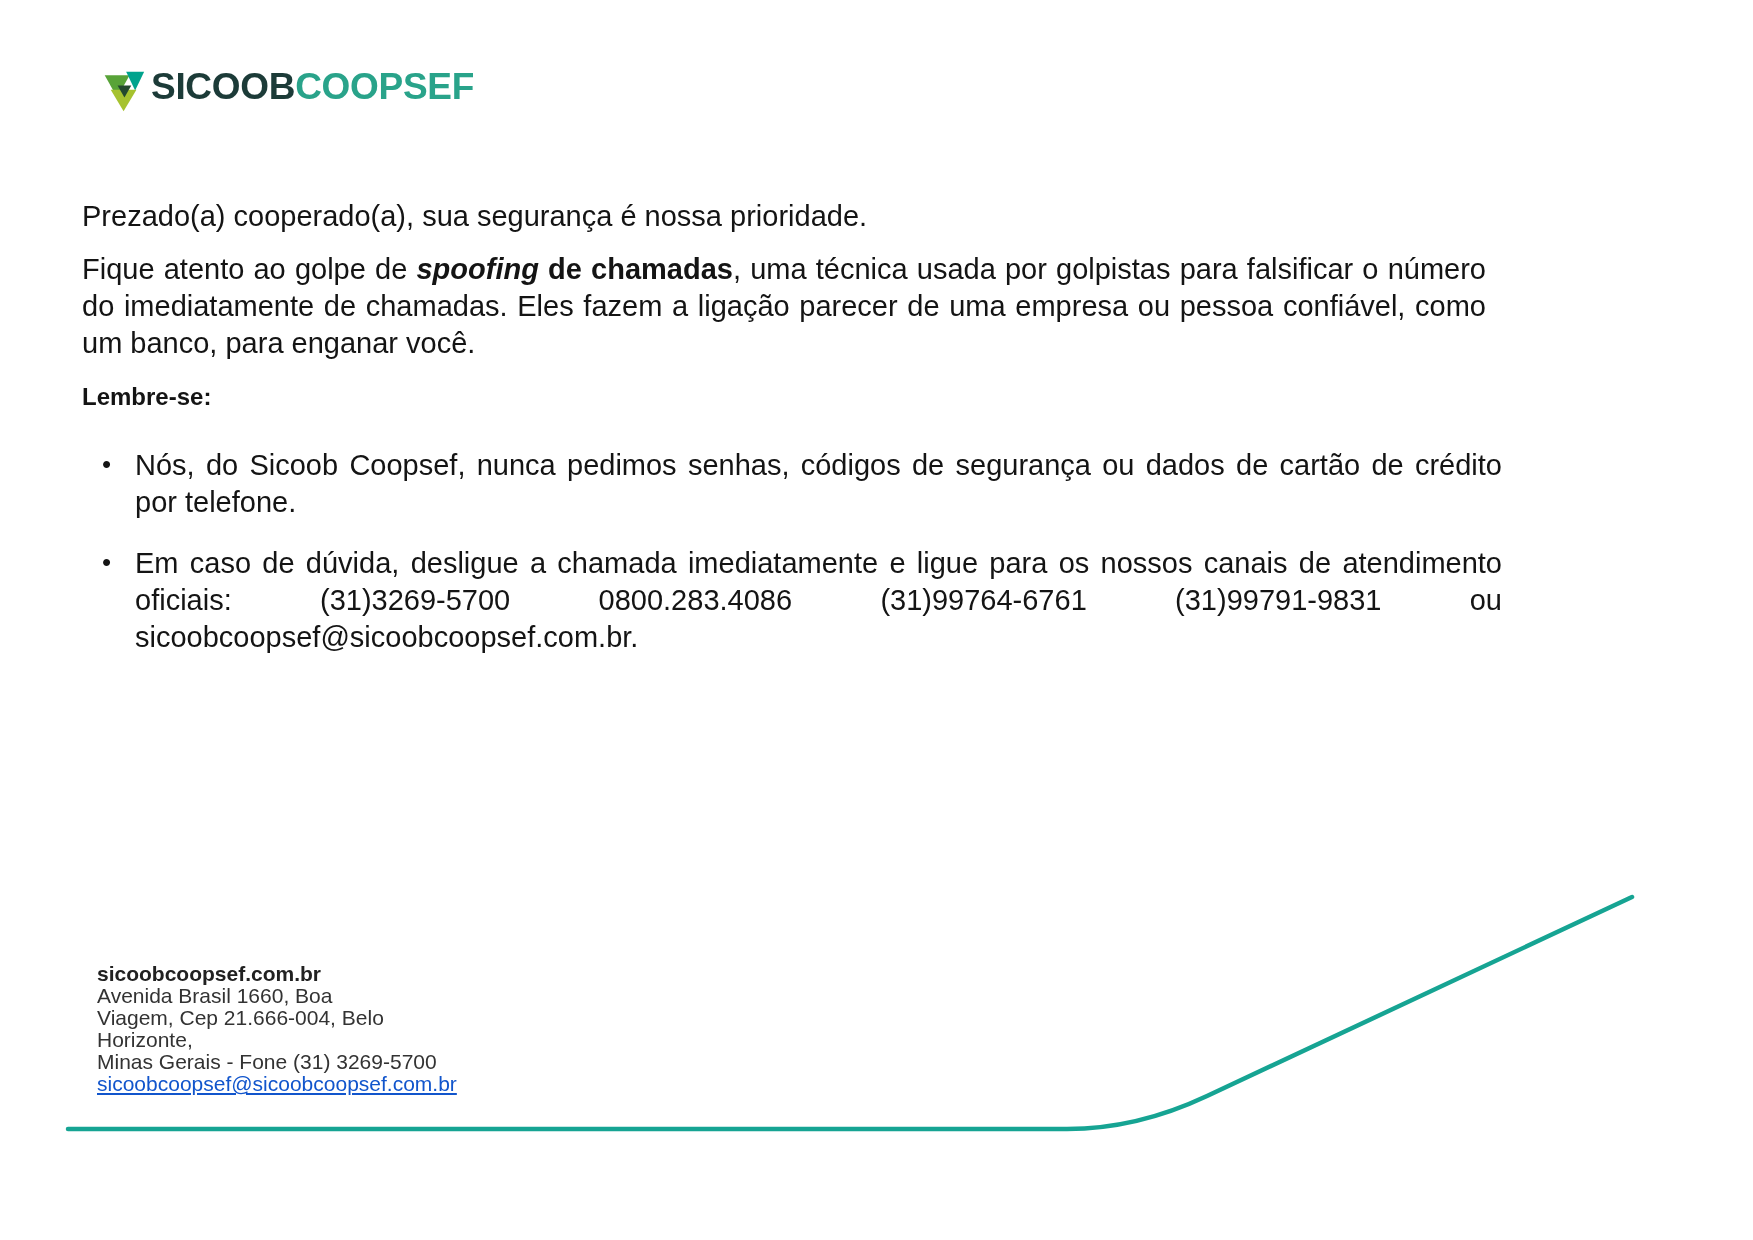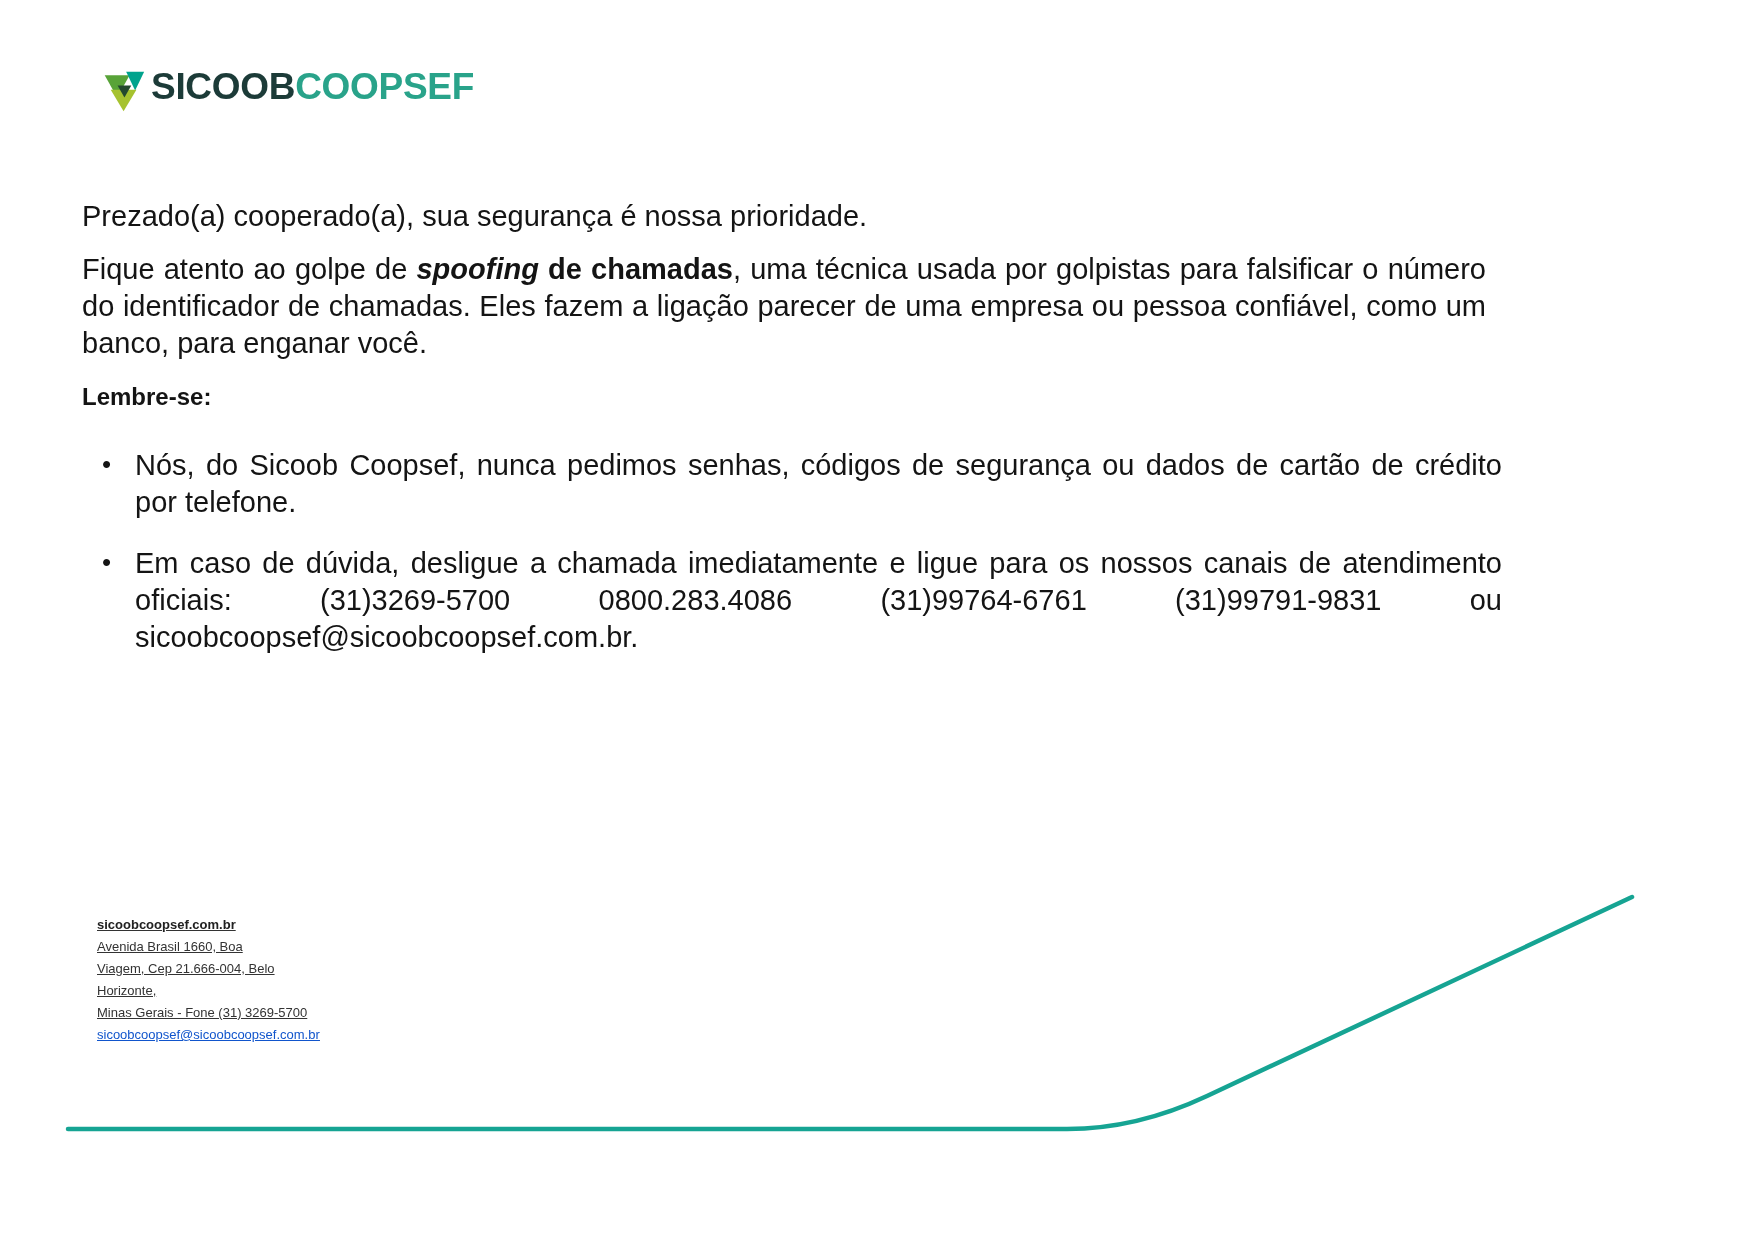--- a/index.html
+++ b/index.html
@@ -52,22 +52,22 @@
   ul.reminder-list li + li { margin-top:24px; }
   ul.reminder-list li::before {
     content:"\2022";
     position:absolute; left:36px; top:-1px;
     font-size:26px;
   }
   .closing { margin-top:30px !important; }
 
   
   .footer {
-    position:absolute; left:97px; top:914px;
-    font-size:13px; line-height:22px; color:#333333;text-decoration:underline;
+    position:absolute; left:97px; top:963px;
+    font-size:21px; line-height:22px; color:#333333;
   }
   .footer-site { font-weight:700; color:#212121; }
   .email-link {
     color:var(--link-blue);
     text-decoration:underline;
     cursor:pointer;
   }
 
   
   .swoosh {
@@ -89,21 +89,21 @@
       <polygon points="23,25 39,25 31,39" style="fill:var(--icon-dark)"></polygon>
     </svg>
     <div class="wordmark">
       <span class="wm-primary">SICOOB</span><span class="wm-secondary">COOPSEF</span>
     </div>
   </header>
 
   <main class="content">
     <p class="greeting">Prezado(a) cooperado(a), sua segurança é nossa prioridade.</p>
 
-    <p class="intro justify"><span>Fique atento ao golpe de </span><span class="bold-italic">spoofing</span><span class="bold"> de chamadas</span><span>, uma técnica usada por golpistas para falsificar o número do identificador de chamadas. Eles fazem a ligação parecer de uma empresa ou pessoa confiável, como um banco, para enganar você.</span></p>
+    <p class="intro justify"><span>Fique atento ao golpe de </span><span class="bold-italic">spoofing</span><span class="bold"> de chamadas</span><span>, uma técnica usada por golpistas para falsificar o número do imediatamente de chamadas. Eles fazem a ligação parecer de uma empresa ou pessoa confiável, como um banco, para enganar você.</span></p>
 
     <p class="reminder-heading">Lembre-se:</p>
 
     <ul class="reminder-list">
       <li>Nós, do Sicoob Coopsef, nunca pedimos senhas, códigos de segurança ou dados de cartão de crédito por telefone.</li>
       <li>Em caso de dúvida, desligue a chamada imediatamente e ligue para os nossos canais de atendimento oficiais: (31)3269-5700 0800.283.4086 (31)99764-6761 (31)99791-9831 ou sicoobcoopsef@sicoobcoopsef.com.br.</li>
     </ul>
 
   </main>
 

